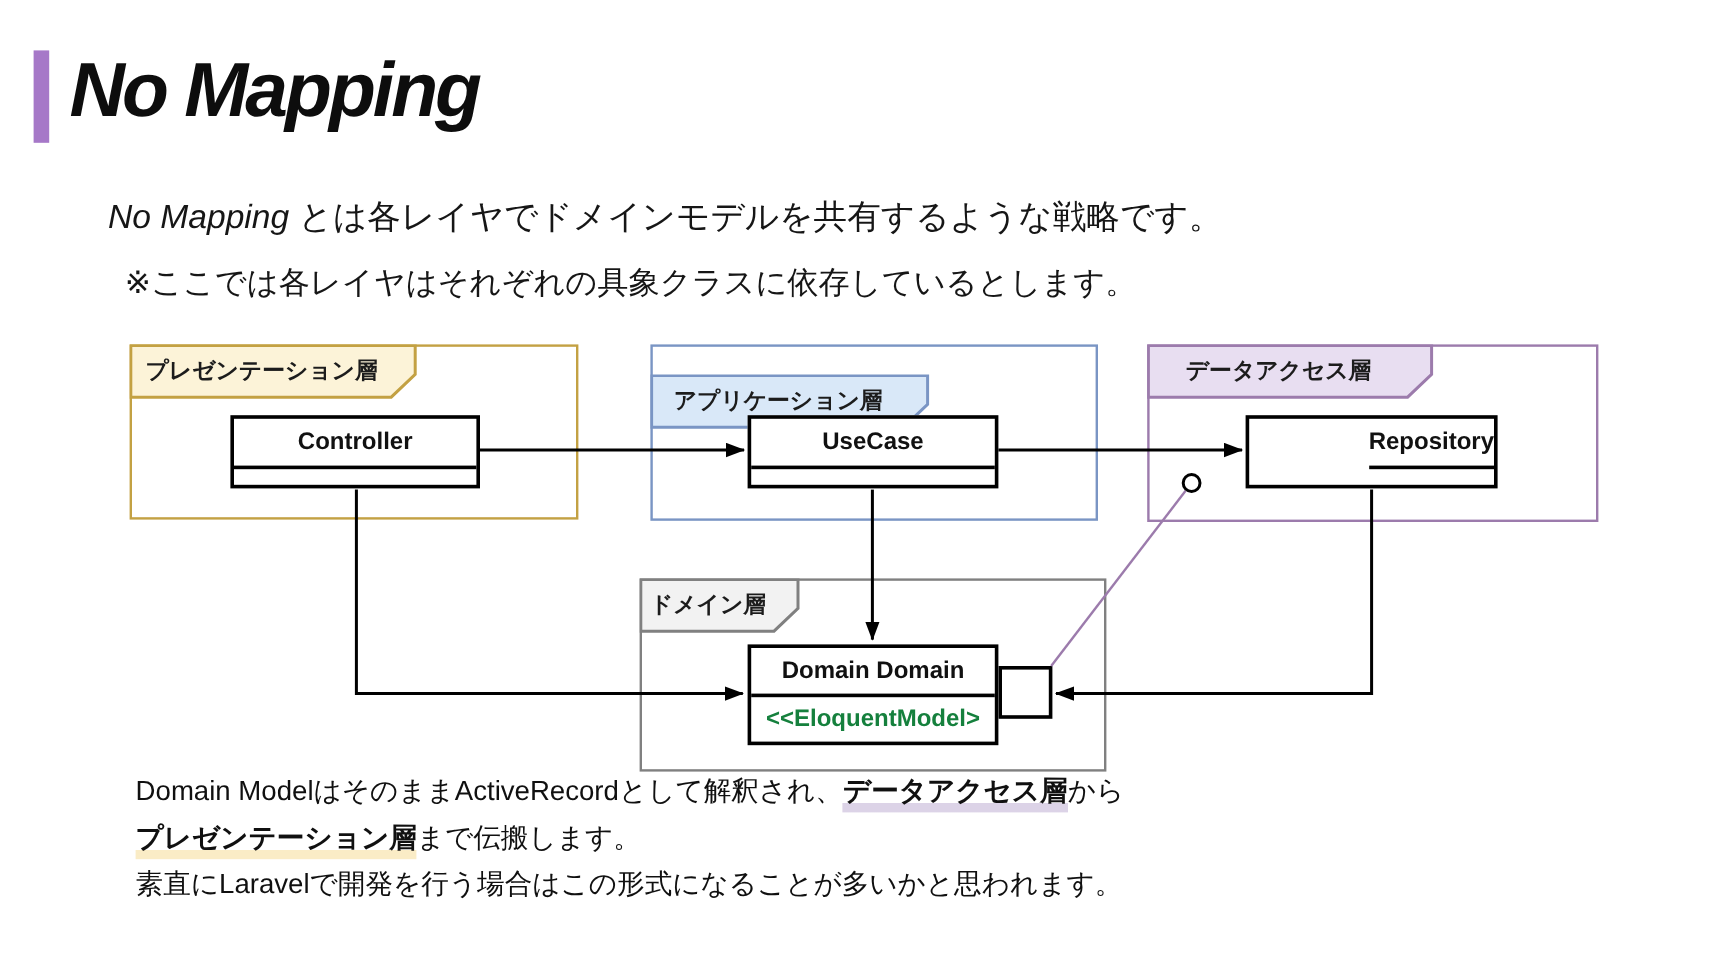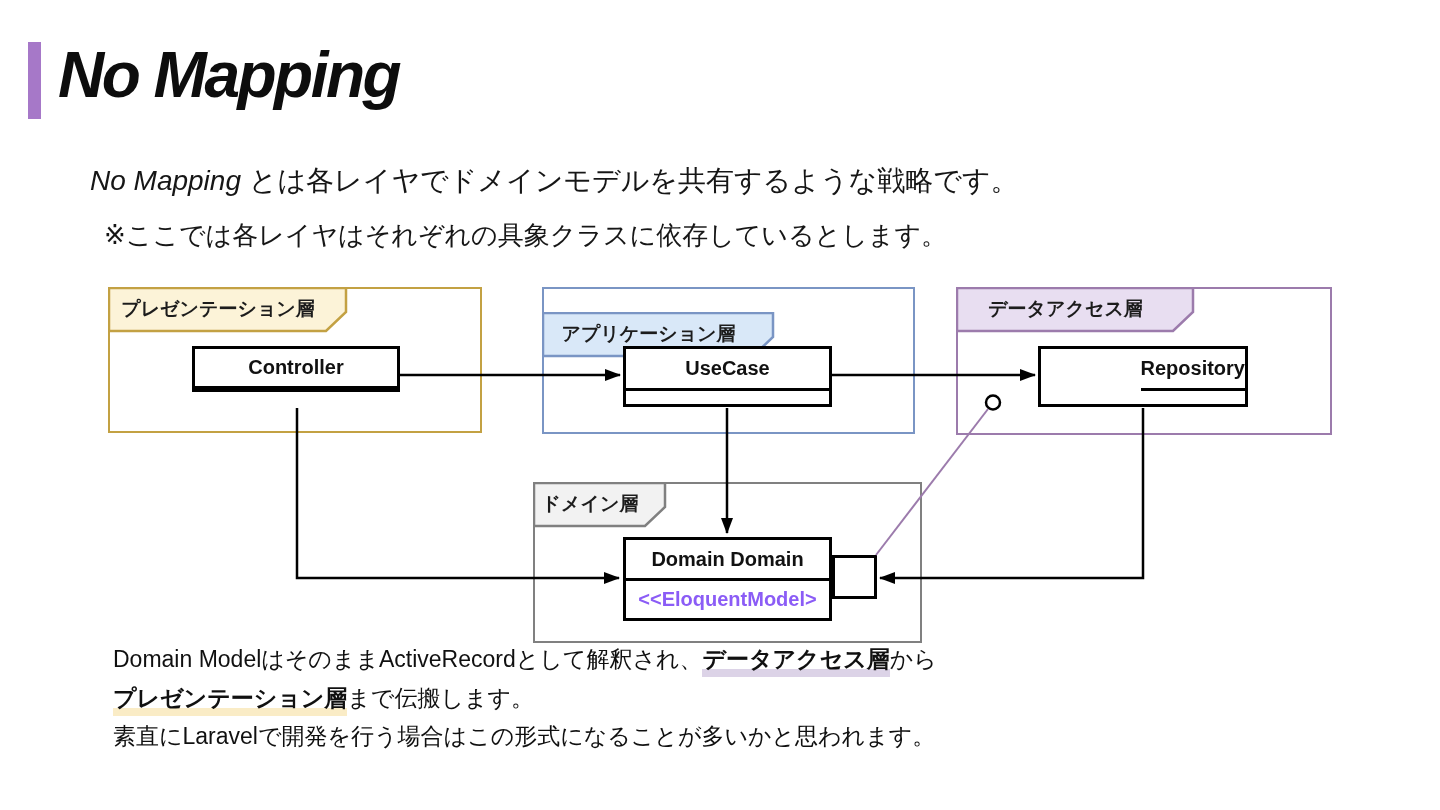--- a/index.html
+++ b/index.html
@@ -38,29 +38,29 @@
   .tab-dataaccess polygon{fill:#E8DEF1;stroke:#9C7BAC;}
   .tab-domain      {left:533px;top:482px;width:134px;height:46px;}
   .tab-domain polygon{fill:#F2F2F2;stroke:#808080;}
   .tab polygon{stroke-width:2.5;}
   
   .cls{position:absolute;background:#fff;border:3px solid #000;box-sizing:border-box;display:flex;flex-direction:column;}
   .cls-title{
     display:flex;align-items:center;justify-content:center;
     font-size:20px;font-weight:600;color:#111;border-bottom:3px solid #000;white-space:nowrap;
   }
-  .cls-controller {left:192px;top:346px;width:208px;height:46px;justify-content:flex-end;}
+  .cls-controller {left:192px;top:346px;width:208px;height:61px;}
   .cls-usecase    {left:623px;top:346px;width:209px;height:61px;}
   .cls-repository {left:1038px;top:346px;width:210px;height:61px;align-items:flex-end;}
   .cls-controller .cls-title,.cls-usecase .cls-title,.cls-repository .cls-title{height:39px;}
   .cls-domainmodel{left:623px;top:537px;width:209px;height:84px;}
   .cls-domainmodel .cls-title{height:38px;}
   .cls-stereotype{
     flex:1;display:flex;align-items:center;justify-content:center;
-    font-size:20px;font-weight:600;color:#8b5cf6;white-space:nowrap;
+    font-size:20px;font-weight:600;color:#15803d;white-space:nowrap;
   }
   .port-box{position:absolute;left:832px;top:555px;width:45px;height:44px;background:#fff;border:3px solid #000;box-sizing:border-box;}
   
   .edges{position:absolute;left:0;top:0;width:1440px;height:810px;pointer-events:none;}
   .edge{stroke:#000;stroke-width:2.5;fill:none;}
   .edge-purple{stroke:#9C7BAC;stroke-width:2;fill:none;}
   .lollipop{fill:#fff;stroke:#000;stroke-width:2.5;}
   
   .bottom-text{position:absolute;left:113px;top:640px;width:1280px;font-size:23px;line-height:38.5px;color:#101010;}
   .hl{font-weight:700;padding-bottom:5px;}

